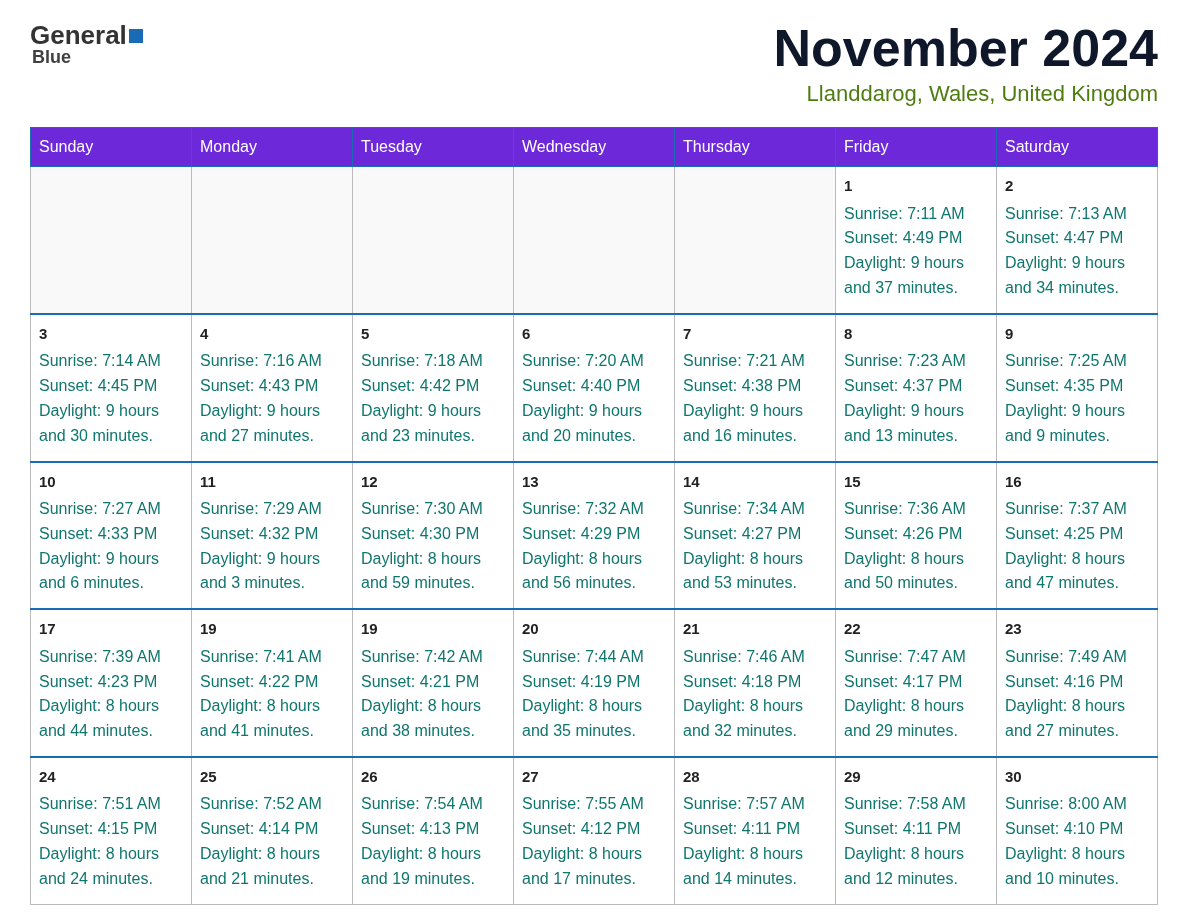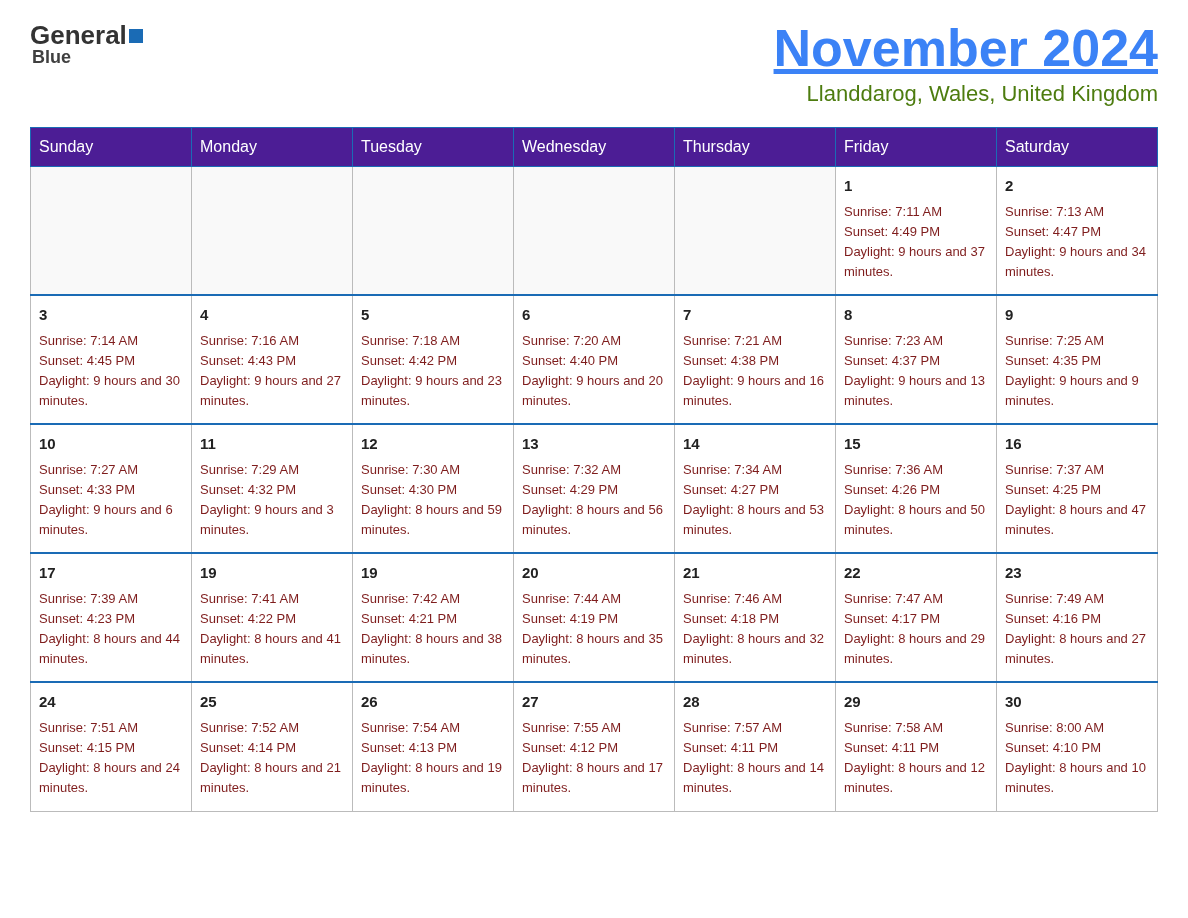--- a/index.html
+++ b/index.html
@@ -46,36 +46,35 @@
       font-weight: bold;
       margin-top: -4px;
       margin-left: 2px;
     }
     .title-section {
       text-align: right;
     }
     .month-title {
       font-size: 52px;
       font-weight: bold;
-      color: #3b82f6;
+      color: #0f172a;
       line-height: 1.1;
-      text-decoration: underline;
     }
     .location-title {
       font-size: 22px;
       color: #4d7c0f;
       margin-top: 4px;
     }
     .calendar-table {
       width: 100%;
       border-collapse: collapse;
       border: 1px solid #999;
     }
     .calendar-table th {
-      background-color: #4c1d95;
+      background-color: #6d28d9;
       color: #fff;
       padding: 10px 8px;
       font-size: 16px;
       font-weight: normal;
       text-align: left;
       border: 1px solid #1a6bb5;
     }
     .calendar-table td {
       vertical-align: top;
       padding: 8px 8px 12px 8px;
@@ -86,22 +85,22 @@
       line-height: 1.5;
     }
     .day-number {
       font-size: 15px;
       font-weight: bold;
       color: #222;
       display: block;
       margin-bottom: 4px;
     }
     .day-info {
-      color: #7f1d1d;
-      font-size: 13px;
+      color: #0f766e;
+      font-size: 16px;
       line-height: 1.55;
     }
     .empty-cell {
       background: #f9f9f9;
     }
     .row-border td {
       border-top: 2px solid #1a6bb5;
     }
   </style>
 </head>

